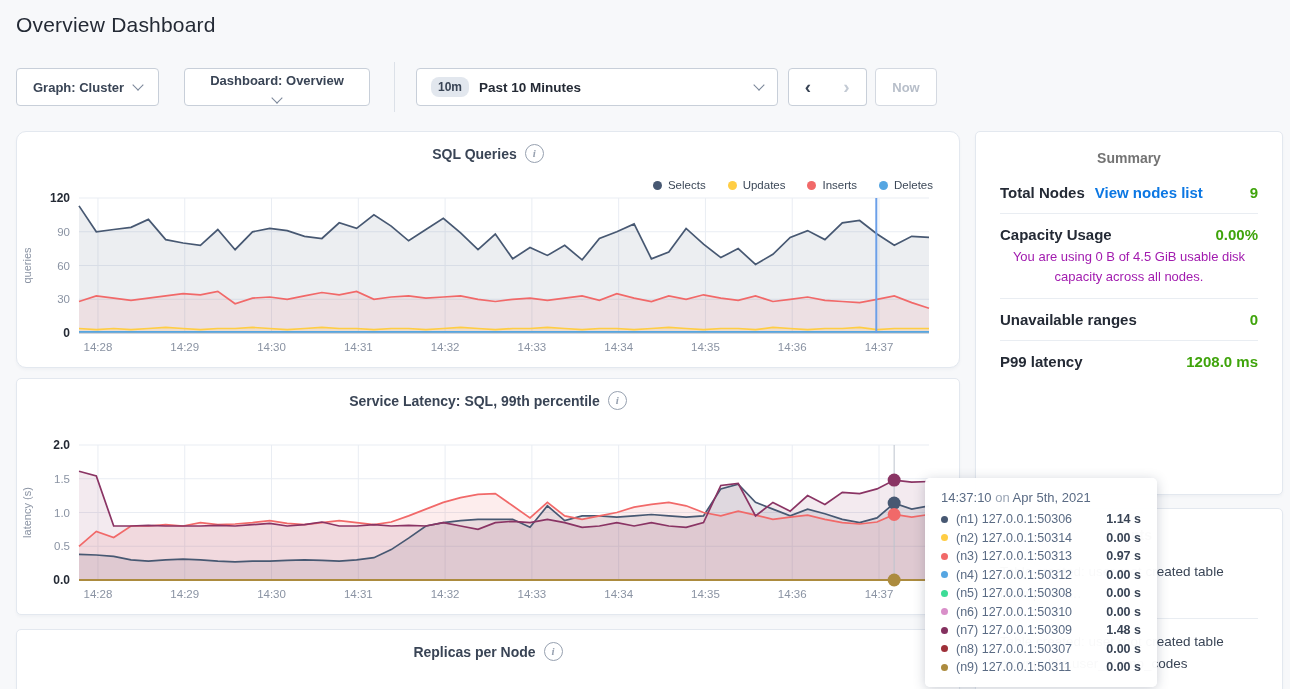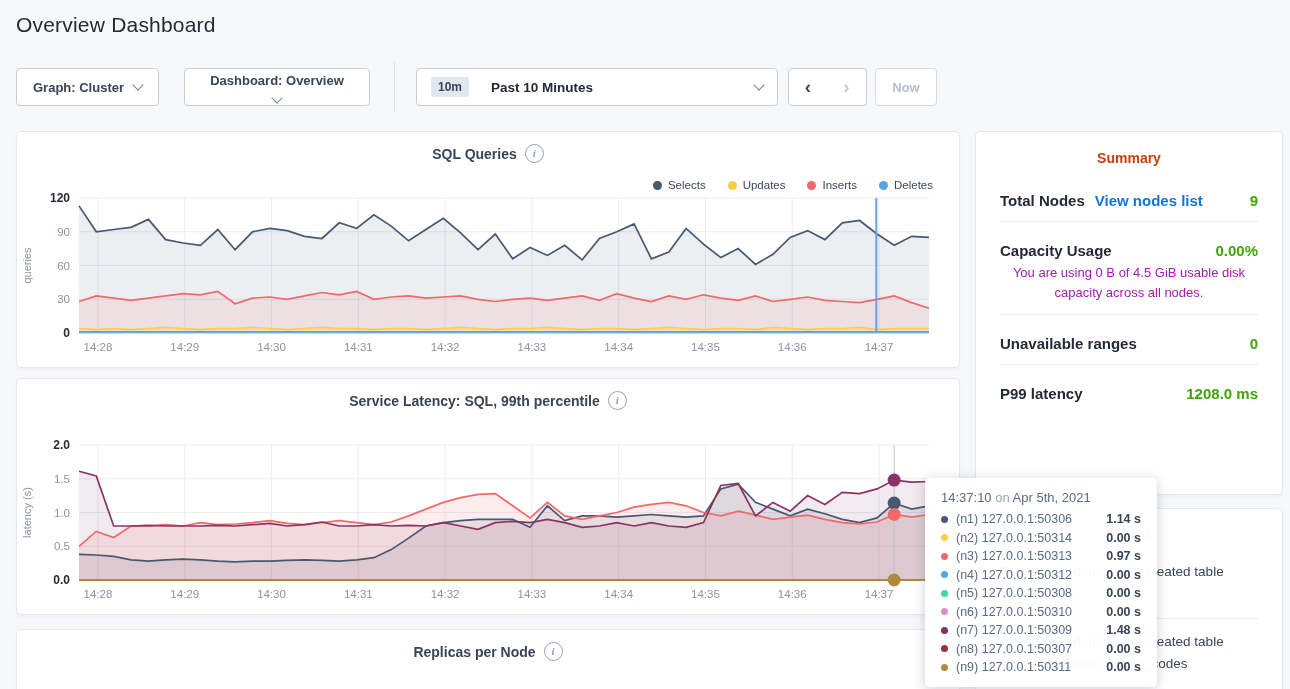--- a/index.html
+++ b/index.html
@@ -20,51 +20,51 @@
     border:1px solid #C8CFD9;border-radius:4px;
     display:flex;align-items:center;justify-content:center;gap:10px;
     font-weight:700;font-size:13px;color:#394455;box-sizing:border-box;cursor:pointer;
   }
   #btn-graph{left:16px;width:143px;}
   #btn-dash{left:184px;width:186px;flex-direction:column;}
   .chev{width:7px;height:7px;border-right:1.8px solid #7A8699;border-bottom:1.8px solid #7A8699;
         transform:rotate(45deg);margin-top:-4px;flex:none;}
   .tb-divider{position:absolute;left:394px;top:62px;width:1px;height:50px;background:#DCE1E8;}
   #timepicker{left:416px;width:362px;justify-content:flex-start;padding:0 14px;}
-  #timepicker .badge{background:#E2E7EE;border-radius:3px;font-size:12px;font-weight:700;
+  #timepicker .badge{background:#E2E7EE;border-radius:8px;font-size:12px;font-weight:700;
         color:#394455;padding:3px 7px;flex:none;}
-  #timepicker .range-label{margin-left:12px;font-size:13.5px;color:#242A35;}
+  #timepicker .range-label{margin-left:0;font-size:13.5px;color:#242A35;}
   #timepicker .chev{margin-left:auto;}
   #btn-prev{left:788px;width:40px;border-radius:4px 0 0 4px;font-size:19px;}
   #btn-next{left:827px;width:40px;border-radius:0 4px 4px 0;font-size:19px;color:#C3CAD4;border-left:none;}
   #btn-now{left:875px;width:62px;color:#B7BEC9;border-color:#D4D9E1;cursor:default;}
   
   .panel{position:absolute;background:#fff;border:1px solid #E3E8EF;border-radius:5px;
          box-shadow:0 2px 3px rgba(60,80,110,.04);box-sizing:border-box;}
-  #p-sql{left:16px;top:131px;width:944px;height:237px;}
+  #p-sql{left:16px;top:131px;width:944px;height:237px;border-radius:10px;}
   #p-lat{left:16px;top:378px;width:944px;height:237px;}
   #p-rep{left:16px;top:629px;width:944px;height:120px;}
   #p-summary{left:975px;top:131px;width:308px;height:364px;}
   #p-events{left:975px;top:508px;width:308px;height:260px;}
   .chart-title{position:absolute;top:12px;left:0;right:0;display:flex;justify-content:center;
         align-items:center;gap:8px;font-weight:700;font-size:14px;color:#394455;}
   .info{width:17px;height:17px;border:1px solid #97A1B0;border-radius:50%;color:#97A1B0;
         font-size:11px;line-height:1;display:flex;align-items:center;justify-content:center;
         font-family:"Liberation Serif",serif;font-style:italic;flex:none;}
   .legend{position:absolute;top:47px;right:26px;display:flex;gap:22px;}
   .legend .item{display:flex;align-items:center;gap:6px;font-size:11.5px;color:#3C4858;cursor:pointer;}
   .dot{width:9px;height:9px;border-radius:50%;flex:none;}
   svg.chart{position:absolute;left:0;top:58px;width:942px;height:175px;}
   svg.chart text{font-family:"Liberation Sans",sans-serif;}
   svg.chart .xt,svg.chart .yt{font-size:11.5px;fill:#8A93A3;}
   svg.chart .yt.b{font-weight:700;fill:#242A35;font-size:12px;}
   svg.chart .yl{font-size:11px;fill:#8A93A3;}
   
-  .side-title{text-align:center;font-weight:700;font-size:14px;color:#c2410c;padding:18px 0 6px;}
-  .sum-row{margin:8px 24px;padding:12px 0;border-bottom:1px solid #E9EDF2;}
+  .side-title{text-align:center;font-weight:700;font-size:14px;color:#737373;padding:18px 0 6px;}
+  .sum-row{margin:0 24px;padding:12px 0;border-bottom:1px solid #E9EDF2;}
   .sum-row:last-child{border-bottom:none;}
   .sum-head{display:flex;justify-content:space-between;align-items:baseline;gap:8px;}
   .sum-label{font-weight:700;font-size:15px;color:#242A35;display:flex;gap:10px;white-space:nowrap;}
   .sum-link{color:#0B77E3;font-weight:700;font-size:15px;cursor:pointer;text-decoration:none;}
   .sum-value{font-weight:700;font-size:15px;color:#3FA40B;white-space:nowrap;}
   .sum-desc{font-size:13px;color:#a21caf;line-height:1.5;margin-top:4px;text-align:center;}
   
   .ev-item{margin:0 24px;padding:12px 0 14px;border-bottom:1px solid #E9EDF2;
         font-size:13.5px;color:#394455;line-height:1.6;}
   .ev-item:last-child{border-bottom:none;}

